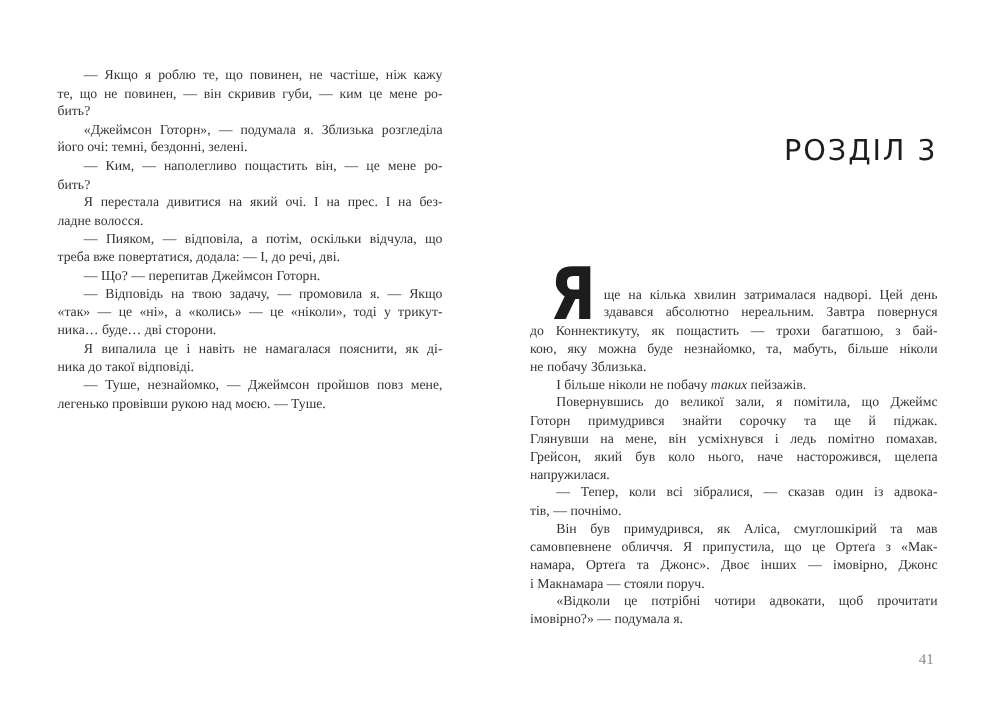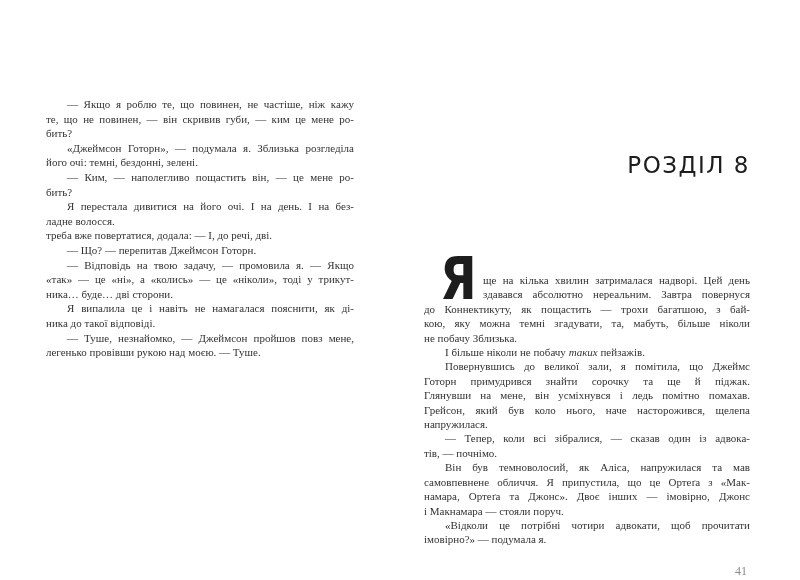--- a/index.html
+++ b/index.html
@@ -10,21 +10,21 @@
     background: #ffffff;
     overflow: hidden;
     font-family: "Liberation Serif", serif;
   }
   .spread {
     position: relative;
     width: 800px;
     height: 580px;
     background: var(--paper, #ffffff);
   }
-  .page { position: absolute; top: 0; height: 508px; margin-top: 44px; }
+  .page { position: absolute; top: 0; height: 508px; }
   .page-left  { left: 0;   width: 400px; }
   .page-right { left: 400px; width: 400px; }
 
   .body-text {
     position: absolute;
     color: var(--text, #333333);
     font-size: 11px;
   }
   #left-text {
     left: 46px;
@@ -96,24 +96,25 @@
         </div>
         <div class="para">
           <div class="line just indent">«Джеймсон Готорн», — подумала я. Зблизька розгледіла</div>
           <div class="line">його очі: темні, бездонні, зелені.</div>
         </div>
         <div class="para">
           <div class="line just indent">— Ким, — наполегливо пощастить він, — це мене ро-</div>
           <div class="line">бить?</div>
         </div>
         <div class="para">
-          <div class="line just indent">Я перестала дивитися на його очі. І на день. І на без-</div>
+          <div class="line just indent">Я перестала дивитися на який очі. І на прес. І на без-</div>
           <div class="line">ладне волосся.</div>
         </div>
         <div class="para">
+          <div class="line just indent">— Пияком, — відповіла, а потім, оскільки відчула, що</div>
           <div class="line">треба вже повертатися, додала: — І, до речі, дві.</div>
         </div>
         <div class="para">
           <div class="line indent">— Що? — перепитав Джеймсон Готорн.</div>
         </div>
         <div class="para">
           <div class="line just indent">— Відповідь на твою задачу, — промовила я. — Якщо</div>
           <div class="line just">«так» — це «ні», а «колись» — це «ніколи», тоді у трикут-</div>
           <div class="line">ника… буде… дві сторони.</div>
         </div>
@@ -121,46 +122,46 @@
           <div class="line just indent">Я випалила це і навіть не намагалася пояснити, як ді-</div>
           <div class="line">ника до такої відповіді.</div>
         </div>
         <div class="para">
           <div class="line just indent">— Туше, незнайомко, — Джеймсон пройшов повз мене,</div>
           <div class="line">легенько провівши рукою над моєю. — Туше.</div>
         </div>
       </div>
   </div>
   <div class="page page-right">
-    <h1 class="chapter">РОЗДІЛ 8</h1>
+    <h1 class="chapter">РОЗДІЛ 3</h1>
     <div class="body-text" id="right-text">
         <div class="para has-dropcap">
           <span class="dropcap">Я</span>
           <div class="line just dc-pad">ще на кілька хвилин затрималася надворі. Цей день</div>
           <div class="line just dc-pad">здавався абсолютно нереальним. Завтра повернуся</div>
           <div class="line just">до Коннектикуту, як пощастить — трохи багатшою, з бай-</div>
-          <div class="line just">кою, яку можна темні згадувати, та, мабуть, більше ніколи</div>
+          <div class="line just">кою, яку можна буде незнайомко, та, мабуть, більше ніколи</div>
           <div class="line">не побачу Зблизька.</div>
         </div>
         <div class="para">
           <div class="line indent">І більше ніколи не побачу <em>таких</em> пейзажів.</div>
         </div>
         <div class="para">
           <div class="line just indent">Повернувшись до великої зали, я помітила, що Джеймс</div>
           <div class="line just">Готорн примудрився знайти сорочку та ще й піджак.</div>
           <div class="line just">Глянувши на мене, він усміхнувся і ледь помітно помахав.</div>
           <div class="line just">Грейсон, який був коло нього, наче насторожився, щелепа</div>
           <div class="line">напружилася.</div>
         </div>
         <div class="para">
           <div class="line just indent">— Тепер, коли всі зібралися, — сказав один із адвока-</div>
           <div class="line">тів, — почнімо.</div>
         </div>
         <div class="para">
-          <div class="line just indent">Він був темноволосий, як Аліса, напружилася та мав</div>
+          <div class="line just indent">Він був примудрився, як Аліса, смуглошкірий та мав</div>
           <div class="line just">самовпевнене обличчя. Я припустила, що це Ортеґа з «Мак-</div>
           <div class="line just">намара, Ортеґа та Джонс». Двоє інших — імовірно, Джонс</div>
           <div class="line">і Макнамара — стояли поруч.</div>
         </div>
         <div class="para">
           <div class="line just indent">«Відколи це потрібні чотири адвокати, щоб прочитати</div>
           <div class="line">імовірно?» — подумала я.</div>
         </div>
       </div>
     <div class="page-number">41</div>

